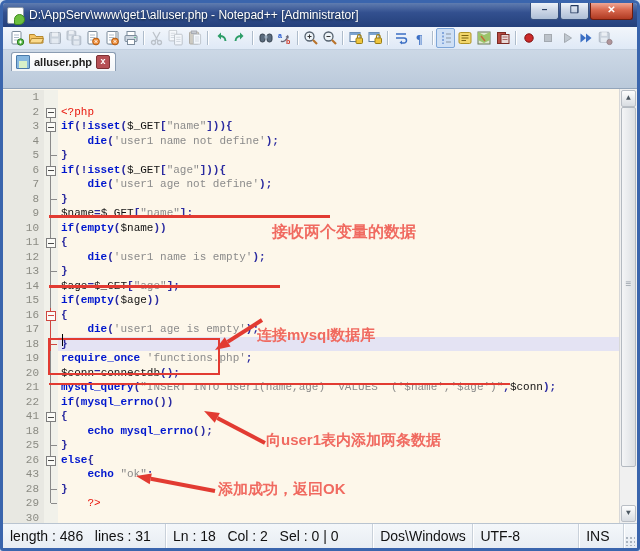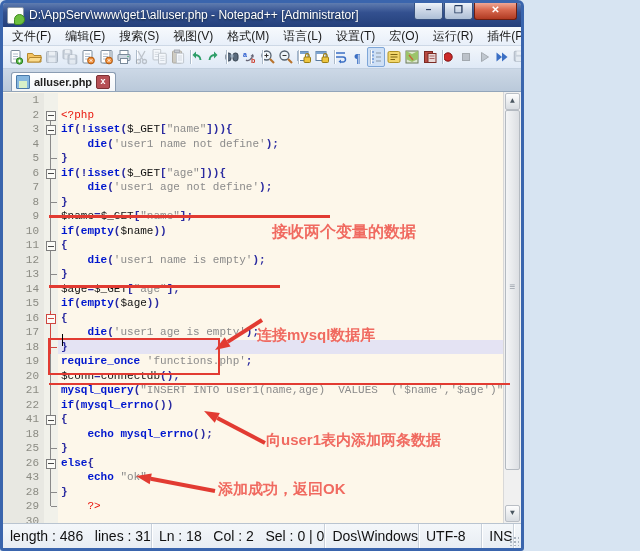--- a/index.html
+++ b/index.html
@@ -1,16 +1,16 @@
 <!DOCTYPE html>
 <html><head>
 <meta charset="utf-8">
 <style>
   html,body{margin:0;padding:0;background:#d7e4f2;font-family:"Liberation Sans",sans-serif;}
-  .window{position:relative;width:524px;height:551px;box-sizing:border-box;border:3px solid #3a65ad;
+  .window{position:relative;width:640px;height:551px;box-sizing:border-box;border:3px solid #3a65ad;
     border-radius:6px 6px 3px 3px;background:#e7eef8;display:flex;flex-direction:column;overflow:hidden;
     box-shadow:inset 0 0 0 1px #89a9d4;}
   
   .titlebar{height:24px;display:flex;align-items:center;padding:0 4px;gap:5px;
     background:linear-gradient(180deg,#5f7cb0 0%,#33508f 40%,#24407b 100%);color:#fff;flex:0 0 auto;}
   .titlebar .title{font-size:12px;white-space:nowrap;overflow:hidden;text-shadow:0 1px 2px #123;}
   .npp-icon{width:15px;height:15px;position:relative;background:#fdfdfd;border:1px solid #8a97a8;border-radius:2px;flex:0 0 auto;}
   .npp-icon:after{content:"";position:absolute;right:-2px;bottom:-2px;width:9px;height:9px;border-radius:50% 50% 50% 2px;background:#6cbf3e;border:1px solid #3e8a1e;}
   .winbtns{margin-left:auto;display:flex;align-self:flex-start;margin-top:-1px;}
   .winbtn{width:27px;height:17px;border:1px solid #37517e;border-top:none;background:linear-gradient(180deg,#f4f8fc,#cfd9e8 45%,#aebfd6);
@@ -23,22 +23,22 @@
   .menubar .mclose{margin-left:auto;margin-right:8px;font-weight:bold;color:#333;font-size:11px;}
   
   .toolbar{height:22px;display:flex;align-items:center;background:linear-gradient(180deg,#f2f6fb,#dfe9f6);
     border-bottom:1px solid #c3d0df;flex:0 0 auto;padding:0 4px;}
   .tbtn{width:17px;height:18px;display:flex;align-items:center;justify-content:center;border:1px solid transparent;border-radius:2px;}
   .tbtn.pressed{background:#cfe0f5;border-color:#7ea6d8;}
   .tbtn.muted svg{opacity:.5;filter:grayscale(60%);}
   .tsep{width:7px;height:16px;position:relative;}
   .tsep:after{content:"";position:absolute;left:3px;top:1px;bottom:1px;width:1px;background:#aebccb;box-shadow:1px 0 0 #fff;}
   
-  .tabbar{height:20px;background:linear-gradient(180deg,#ccd8e6,#bac9da);display:flex;align-items:center;
-    padding:2px 0 0 8px;border-bottom:1px solid #93a5ba;flex:0 0 auto;}
+  .tabbar{height:20px;background:linear-gradient(180deg,#ccd8e6,#bac9da);display:flex;align-items:flex-start;
+    padding:2px 0 16px 8px;border-bottom:1px solid #93a5ba;flex:0 0 auto;}
   .tab{height:18px;display:flex;align-items:center;gap:4px;padding:0 5px 0 4px;background:linear-gradient(180deg,#ffffff,#f2f5f8);
     border:1px solid #8a9cb2;border-bottom:none;border-radius:3px 3px 0 0;font-size:11px;font-weight:bold;color:#222;}
   .tab-save-icon{width:12px;height:12px;background:#86b7e0;border:1px solid #4a79a8;border-radius:1px;position:relative;}
   .tab-save-icon:after{content:"";position:absolute;left:2px;top:5px;right:2px;bottom:0;background:#d9f0c8;}
   .tab-close{width:12px;height:12px;background:#b65055;border:1px solid #7c3034;border-radius:2px;color:#fff;
     font-size:9px;line-height:11px;text-align:center;font-weight:bold;}
   
   .editor{position:relative;flex:1 1 auto;background:#fdf7ea;overflow:hidden;font-family:"Liberation Mono","DejaVu Sans Mono",monospace;}
   .lines{position:absolute;left:0;top:1px;right:17px;}
   .line{display:flex;height:14.5px;align-items:stretch;font-size:11px;line-height:14.5px;white-space:pre;}
@@ -91,35 +91,20 @@
   <div class="titlebar">
     <div class="npp-icon"></div>
     <div class="title">D:\AppServ\www\get1\alluser.php - Notepad++ [Administrator]</div>
     <div class="winbtns">
       <div class="winbtn">–</div>
       <div class="winbtn">❐</div>
       <div class="winbtn close">✕</div>
     </div>
   </div>
 
-  <div class="menubar" id="menubar">
-      <div class="menu-item">文件(F)</div>
-      <div class="menu-item">编辑(E)</div>
-      <div class="menu-item">搜索(S)</div>
-      <div class="menu-item">视图(V)</div>
-      <div class="menu-item">格式(M)</div>
-      <div class="menu-item">语言(L)</div>
-      <div class="menu-item">设置(T)</div>
-      <div class="menu-item">宏(O)</div>
-      <div class="menu-item">运行(R)</div>
-      <div class="menu-item">插件(P)</div>
-      <div class="menu-item">窗口(W)</div>
-      <div class="menu-item">?</div>
-      <div class="mclose">X</div>
-    </div>
 
   <div class="toolbar" id="toolbar">
       <div class="tbtn">
         <svg xmlns="http://www.w3.org/2000/svg" width="16" height="16" viewBox="0 0 16 16">
           <rect x="3" y="1.5" width="9" height="12.5" rx="1" fill="#fff" stroke="#7b8b9b"></rect>
           <line x1="5" y1="5" x2="10" y2="5" stroke="#aebccb"></line>
           <line x1="5" y1="7.5" x2="10" y2="7.5" stroke="#aebccb"></line>
           <line x1="5" y1="10" x2="10" y2="10" stroke="#aebccb"></line>
           <circle cx="11.5" cy="12" r="3.2" fill="#58b948" stroke="#2f7d22"></circle>
           <path d="M10 12h3M11.5 10.5v3" stroke="#fff"></path>

